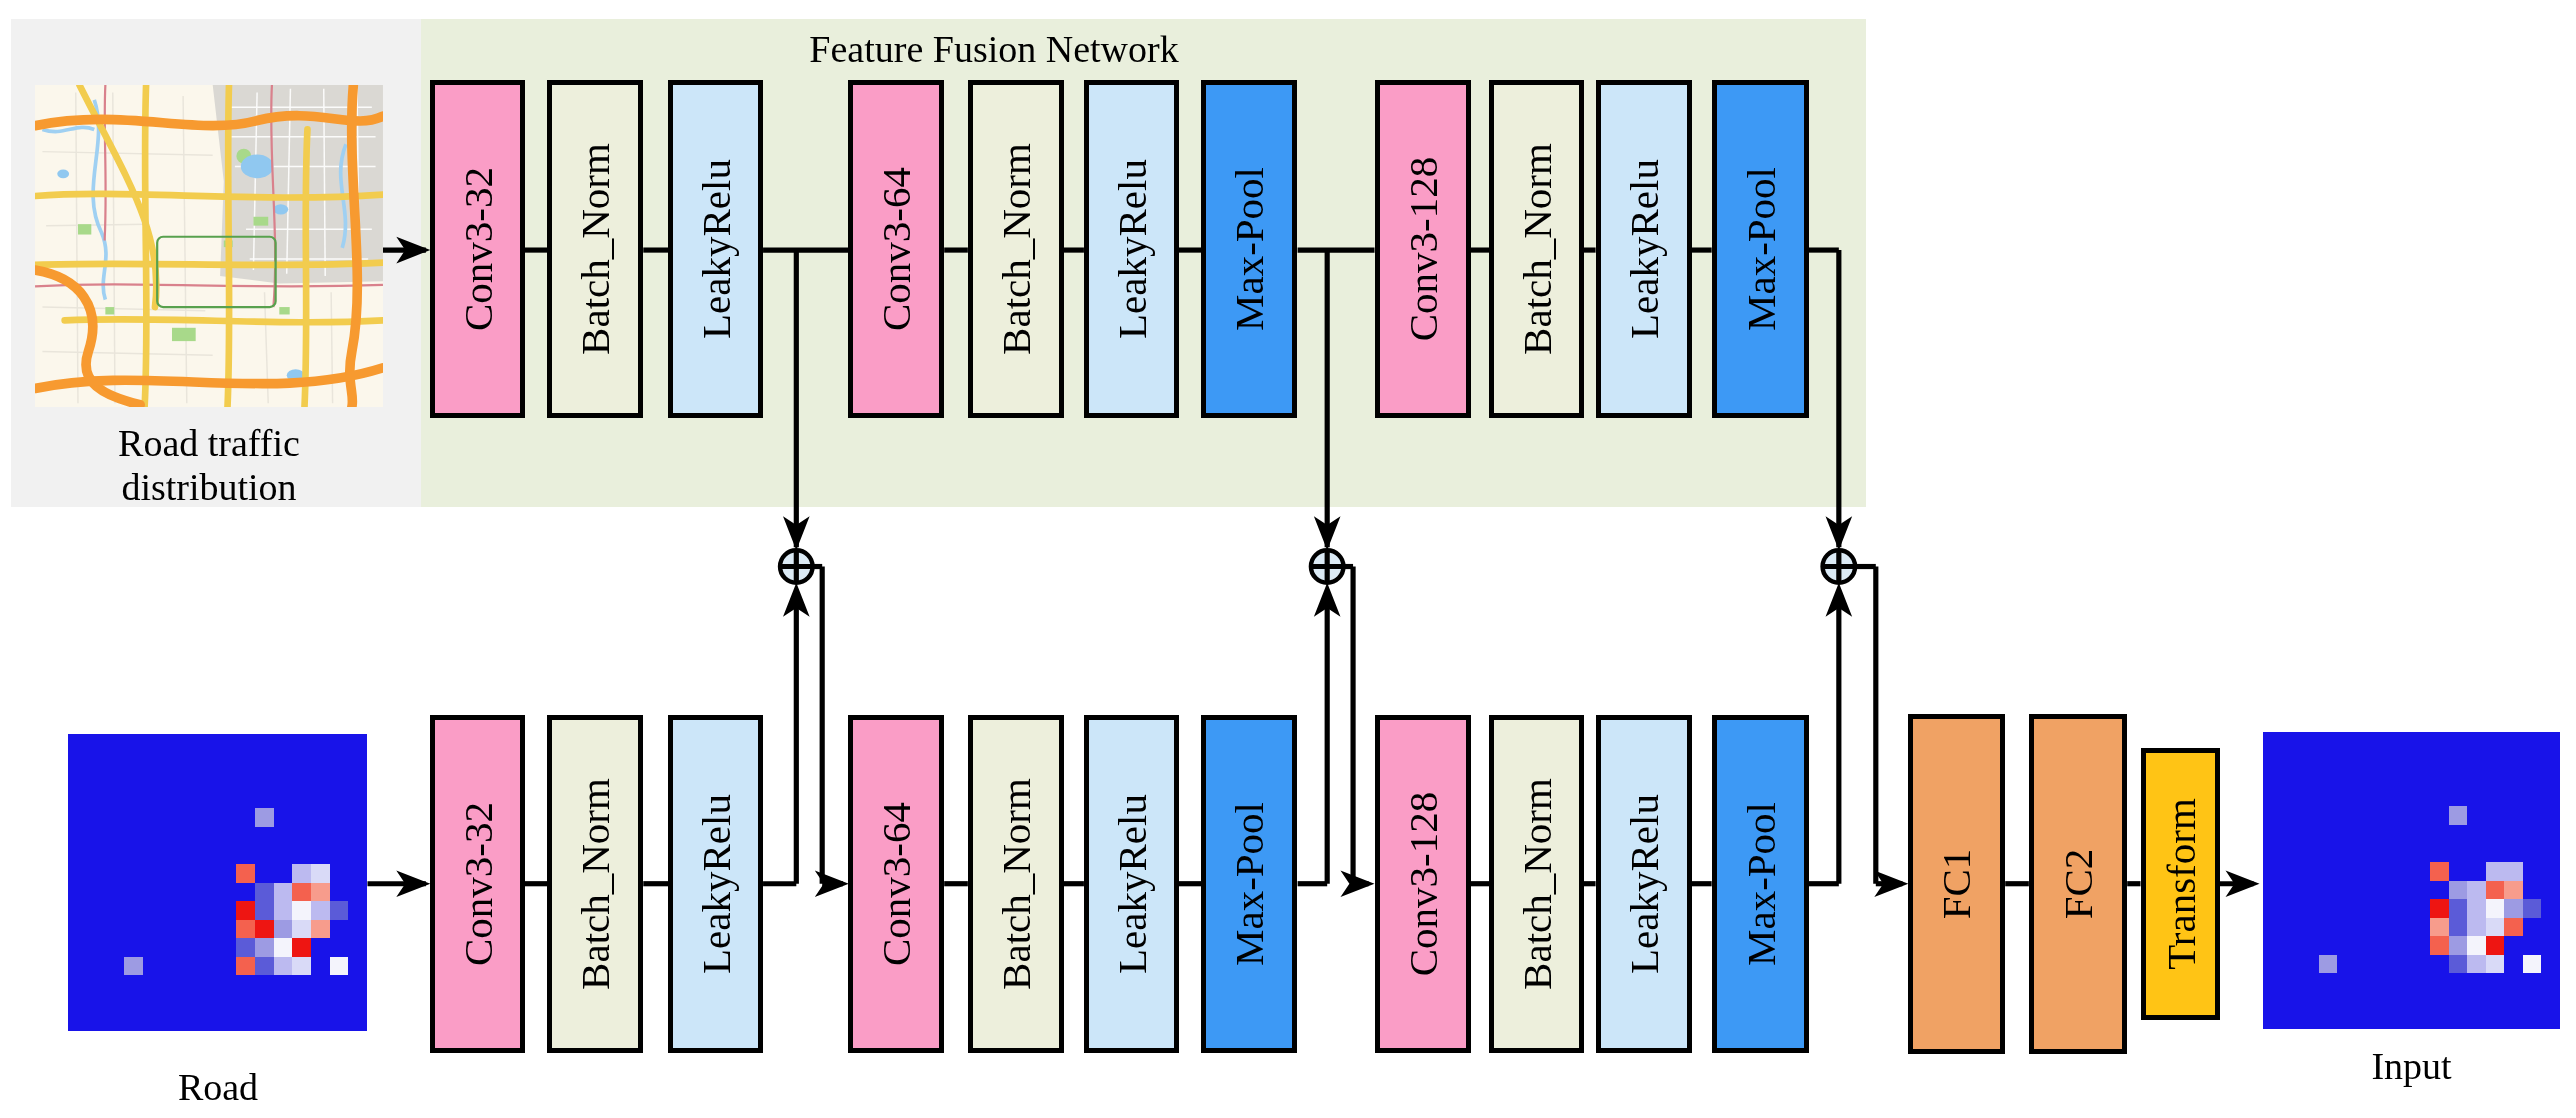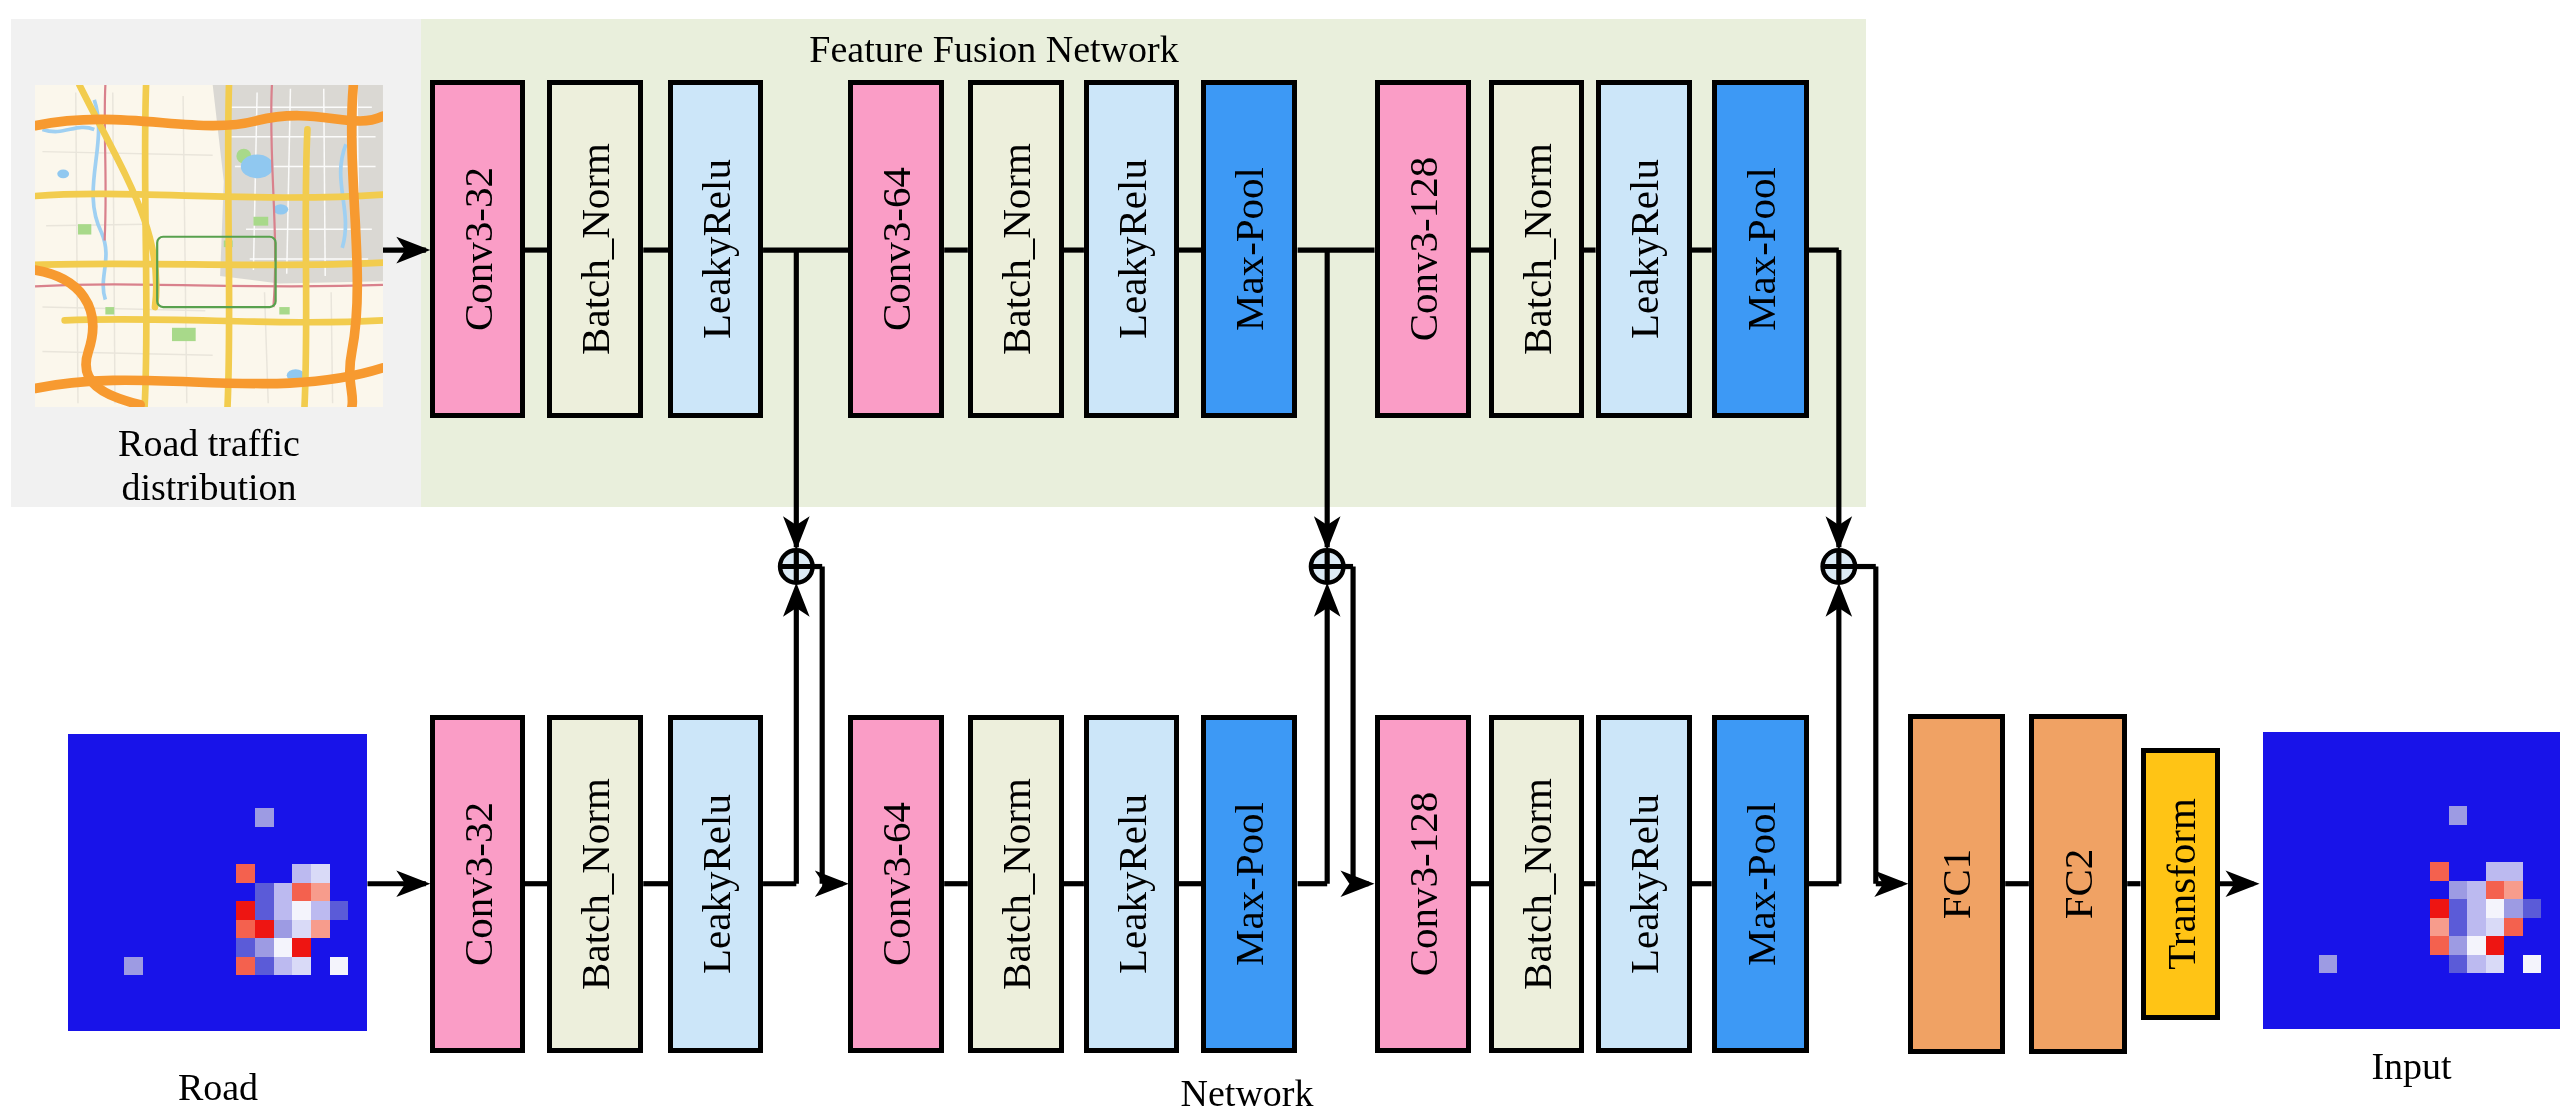--- a/index.html
+++ b/index.html
@@ -99,21 +99,20 @@
       <path d="M0,250 C60,260 92,300 72,360 C58,402 92,420 142,432"></path>
       <path d="M0,410 C150,378 320,430 470,382"></path>
     </g>
   </svg>
 
   <div class="cap" style="left:35px;top:421px;width:348px;">
     <div>Road traffic</div>
     <div>distribution</div>
   </div>
   <div class="cap" style="left:70px;top:1065px;width:296px;">Road</div>
-  <div class="cap" style="left:1099px;top:1071px;width:296px;">Network</div>
   <div class="cap" style="left:2263px;top:1044px;width:297px;">Input</div>
 
   <div class="heatmap" id="input-heatmap" style="left: 68px; top: 734px; width: 299px; height: 297px; grid-template-columns: repeat(16, 1fr); grid-template-rows: repeat(16, 1fr);">
       <div style="background: rgb(24, 19, 233);"></div>
       <div style="background: rgb(24, 19, 233);"></div>
       <div style="background: rgb(24, 19, 233);"></div>
       <div style="background: rgb(24, 19, 233);"></div>
       <div style="background: rgb(24, 19, 233);"></div>
       <div style="background: rgb(24, 19, 233);"></div>
       <div style="background: rgb(24, 19, 233);"></div>

